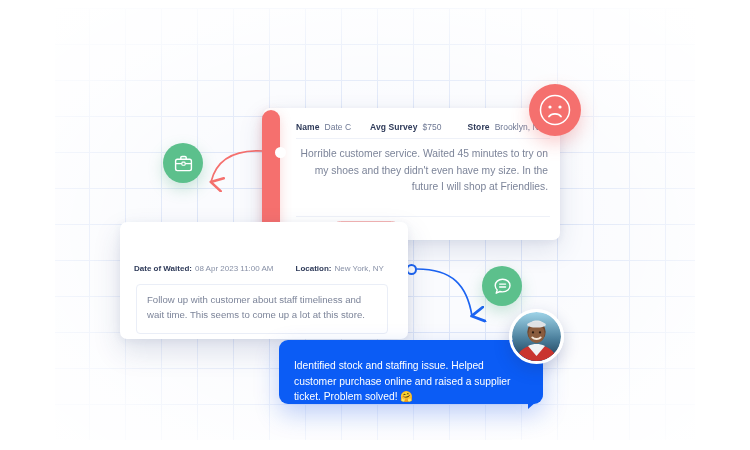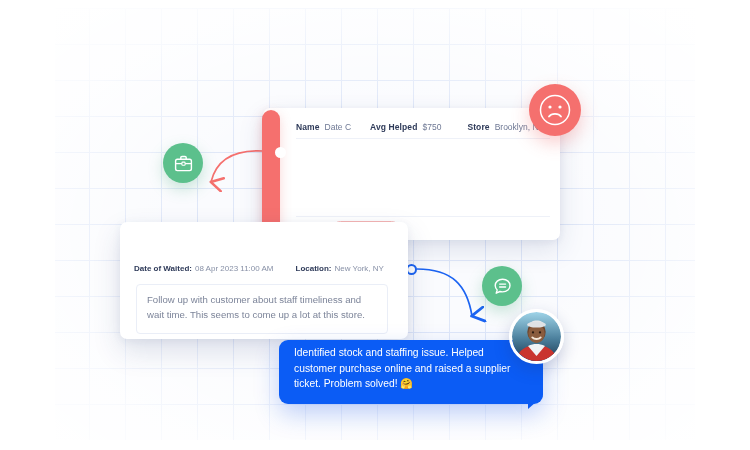--- a/index.html
+++ b/index.html
@@ -110,21 +110,21 @@
     background:#5cc08c;display:flex;align-items:center;justify-content:center;
     box-shadow:0 6px 15px rgba(70,170,120,.28);
   }
   .gc-case{left:163px;top:143px;}
   .gc-chat{left:482px;top:266px;}
 
   
   .chat-bubble{
     position:absolute;left:279px;top:340px;width:264px;height:64px;
     background:#0b5cf5;border-radius:9px;
-    padding:5px 15px;box-sizing:border-box;
+    padding:18px 15px;box-sizing:border-box;
     color:#ffffff;font-size:10.3px;line-height:15.5px;
     box-shadow:0 10px 24px rgba(20,80,230,.26);
   }
   .chat-tail{
     position:absolute;left:528px;top:396px;width:0;height:0;
     border-left:15px solid #0b5cf5;
     border-bottom:13px solid transparent;
   }
 
   
@@ -160,27 +160,28 @@
     <path d="M417,269 C452,269 467,285 472,316" fill="none" stroke="#1c64f2" stroke-width="1.7" stroke-linecap="round" marker-end="url(#bluehead)"></path>
   </svg>
 
   <div class="hollow-dot"></div>
 
   <div class="feedback-card">
     <div class="fc-head">
       <span class="lbl">Name</span>
       <span class="val">Date C</span>
       <span class="gap-a"></span>
-      <span class="lbl">Avg Helped</span>
+      <span class="lbl">Avg Survey</span>
       <span class="val">$750</span>
       <span class="gap-b"></span>
       <span class="lbl">Store</span>
       <span class="val">Brooklyn, NY</span>
     </div>
 
+    <div class="fc-body">Horrible customer service. Waited 45 minutes to try on my shoes and they didn't even have my size. In the future I will shop at Friendlies.</div>
 
     <div class="fc-foot">
       <span class="lbl">Intent</span>
       <span class="pill">Churn</span>
     </div>
   </div>
 
   <div class="red-bar">
     <span class="red-bar-dot"></span>
   </div>

